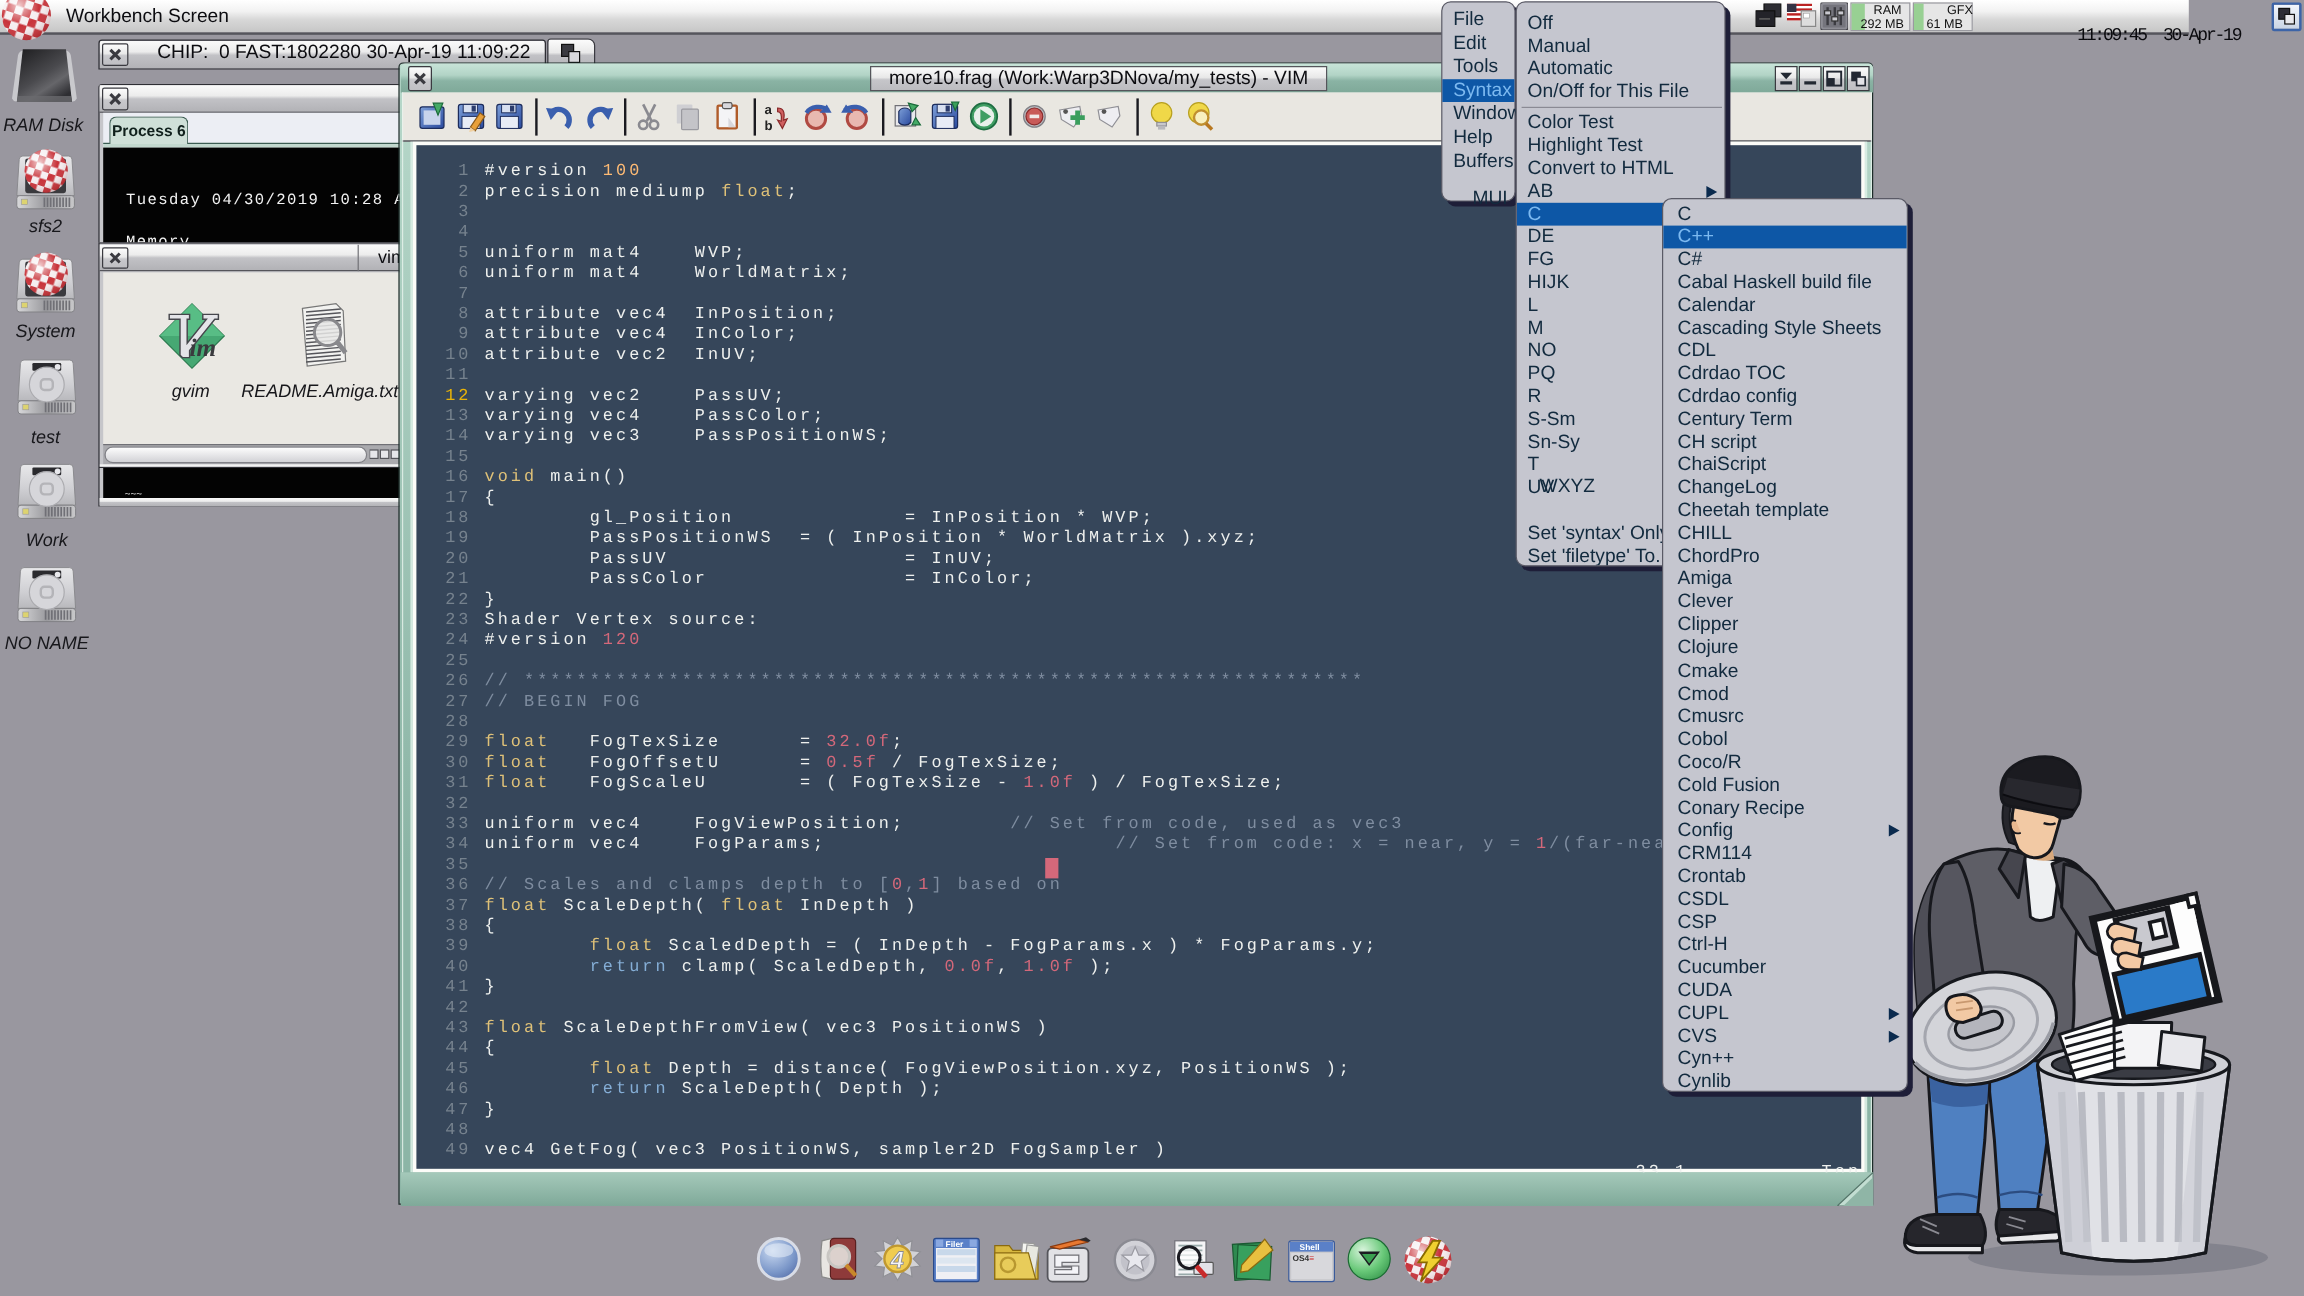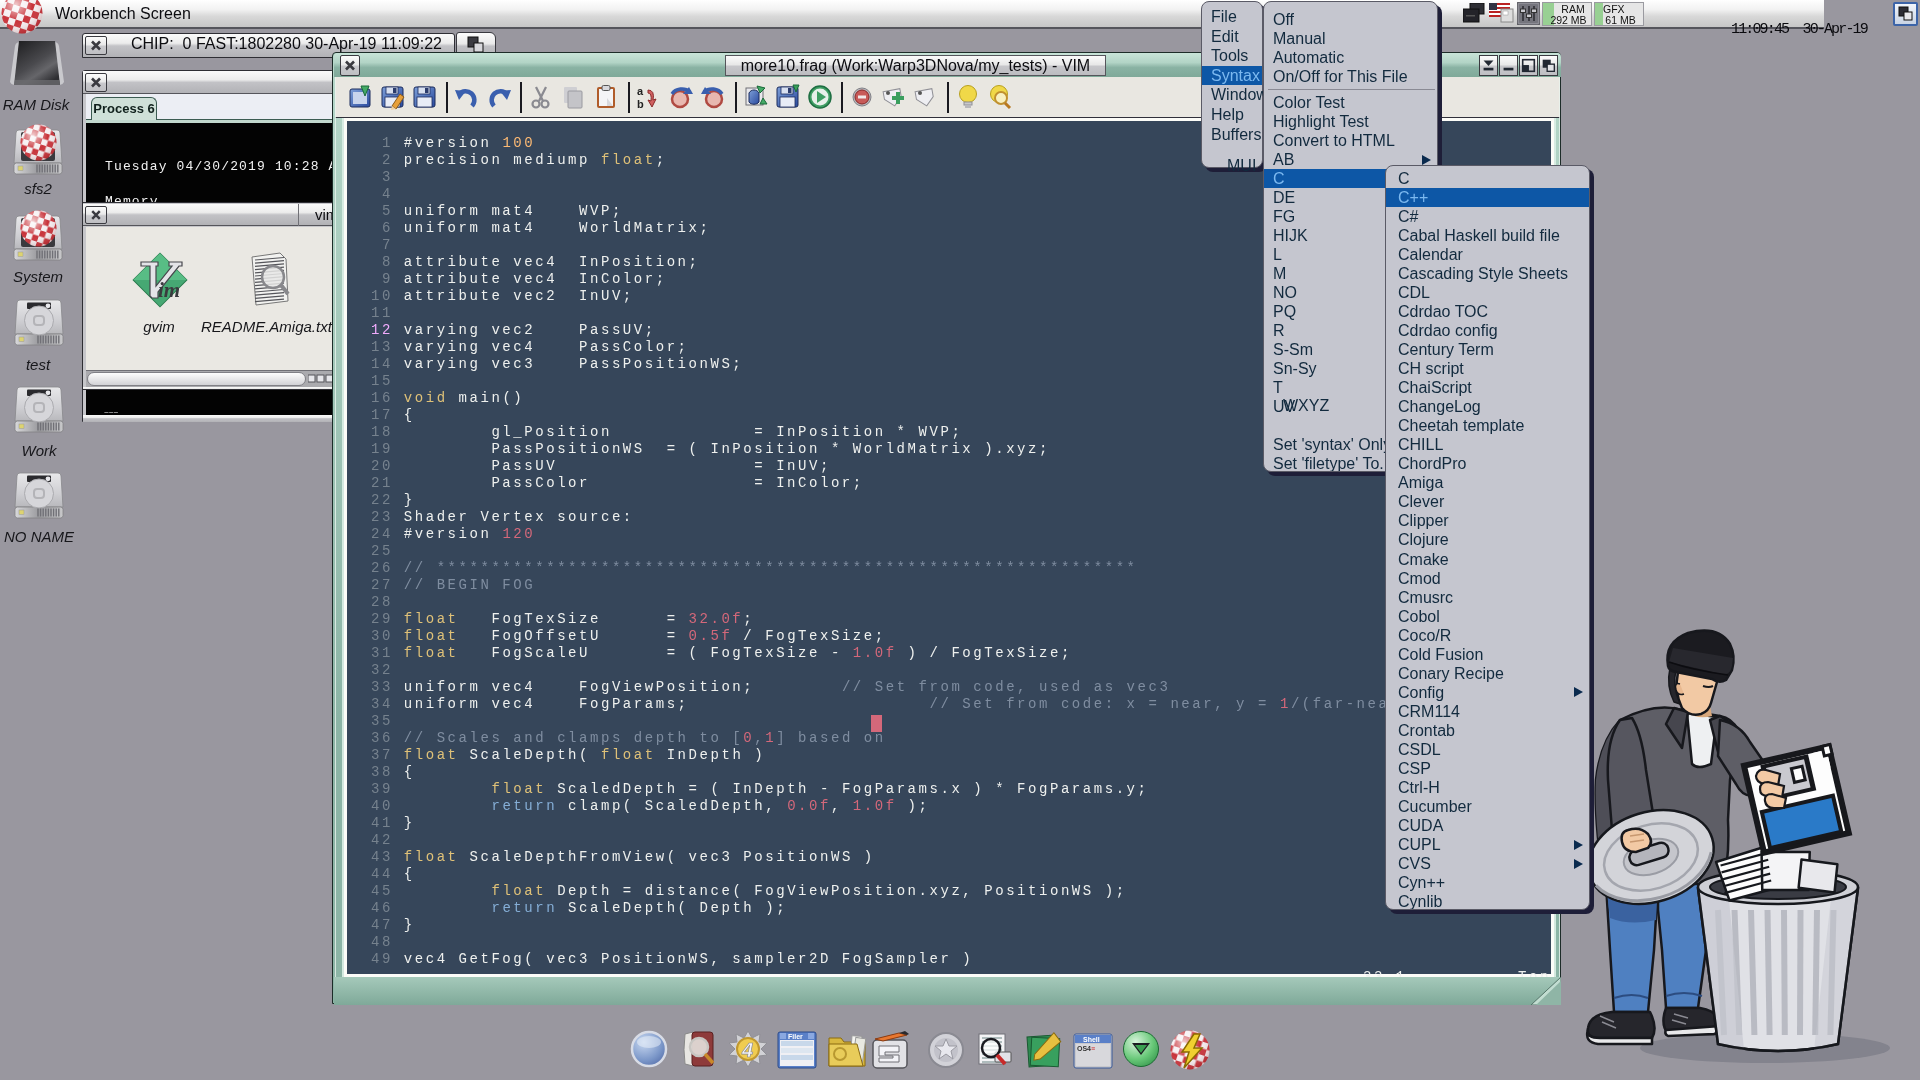--- a/index.html
+++ b/index.html
@@ -57,21 +57,21 @@
       <rect x="9.5" y="12" width="5" height="3.5" fill="#c9c9cf" stroke="#333"></rect>
       <rect x="14.5" y="7" width="5" height="3.5" fill="#c9c9cf" stroke="#333"></rect>
     </svg>
 <div class="abs" style="left:1542px;top:2px;width:50px;height:24px;background:#e6e6e6;border:1px solid #9a9aa0">
   <div class="abs" style="left:0;top:0;width:11px;height:22px;background:#98d093"></div>
   <div class="abs" style="left:11px;top:1px;width:38px;text-align:center;font-size:10.5px;line-height:10px;color:#111">RAM</div>
   <div class="abs" style="left:2px;top:12px;width:47px;text-align:center;font-size:10.5px;line-height:10px;color:#111;white-space:nowrap">292 MB</div>
 </div>
 <div class="abs" style="left:1594px;top:2px;width:50px;height:24px;background:#e6e6e6;border:1px solid #9a9aa0">
   <div class="abs" style="left:0;top:0;width:8px;height:22px;background:#98d093"></div>
-  <div class="abs" style="left:8px;top:1px;width:41px;text-align:left;font-size:10.5px;line-height:10px;color:#111">GFX</div>
+  <div class="abs" style="left:8px;top:1px;width:41px;text-align:right;font-size:10.5px;line-height:10px;color:#111">GFX</div>
   <div class="abs" style="left:2px;top:12px;width:47px;text-align:center;font-size:10.5px;line-height:10px;color:#111;white-space:nowrap">61 MB</div>
 </div>
 <pre class="abs" style="left:1716px;top:6px;font-size:15px;letter-spacing:-1.85px;color:#0a0a0e">11:09:45  30-Apr-19</pre>
 <div class="abs" style="left:1893px;top:2px;width:25px;height:24px;background:linear-gradient(180deg,#f2f6fc,#c9d4e4);border:2px solid #3c64a8;border-radius:2px">
 <svg width="21" height="20" viewBox="0 0 21 20">
         <rect x="4" y="3" width="9" height="9" fill="#2c2c34" stroke="#111"></rect>
         <rect x="9" y="8" width="8" height="8" fill="#e8e8ec" stroke="#111"></rect>
       </svg></div>
 </div>
 <svg class="abs" style="left:8px;top:38px" width="58" height="54" viewBox="0 0 58 54">
@@ -535,21 +535,21 @@
 <span style="color:#76828e">  2 </span>precision mediump <span style="color:#dfc178">float</span>;
 <span style="color:#76828e">  3 </span>
 <span style="color:#76828e">  4 </span>
 <span style="color:#76828e">  5 </span>uniform mat4    WVP;
 <span style="color:#76828e">  6 </span>uniform mat4    WorldMatrix;
 <span style="color:#76828e">  7 </span>
 <span style="color:#76828e">  8 </span>attribute vec4  InPosition;
 <span style="color:#76828e">  9 </span>attribute vec4  InColor;
 <span style="color:#76828e"> 10 </span>attribute vec2  InUV;
 <span style="color:#76828e"> 11 </span>
-<span style="color:#f0abfc"> 12 </span>varying vec2    PassUV;
+<span style="color:#eab308"> 12 </span>varying vec2    PassUV;
 <span style="color:#76828e"> 13 </span>varying vec4    PassColor;
 <span style="color:#76828e"> 14 </span>varying vec3    PassPositionWS;
 <span style="color:#76828e"> 15 </span>
 <span style="color:#76828e"> 16 </span><span style="color:#dfc178">void</span> main()
 <span style="color:#76828e"> 17 </span>{
 <span style="color:#76828e"> 18 </span>        gl_Position             = InPosition * WVP;
 <span style="color:#76828e"> 19 </span>        PassPositionWS  = ( InPosition * WorldMatrix ).xyz;
 <span style="color:#76828e"> 20 </span>        PassUV                  = InUV;
 <span style="color:#76828e"> 21 </span>        PassColor               = InColor;
 <span style="color:#76828e"> 22 </span>}

